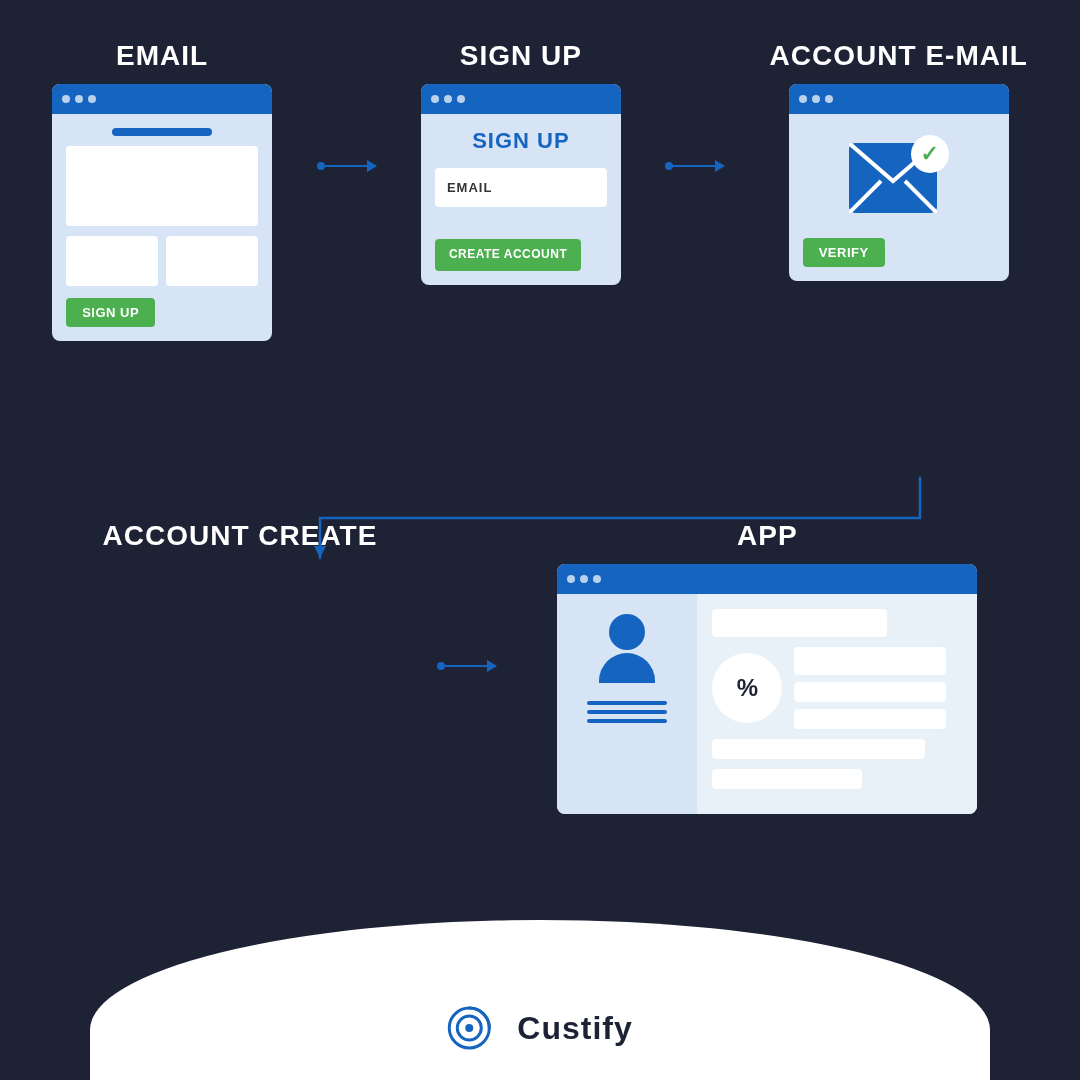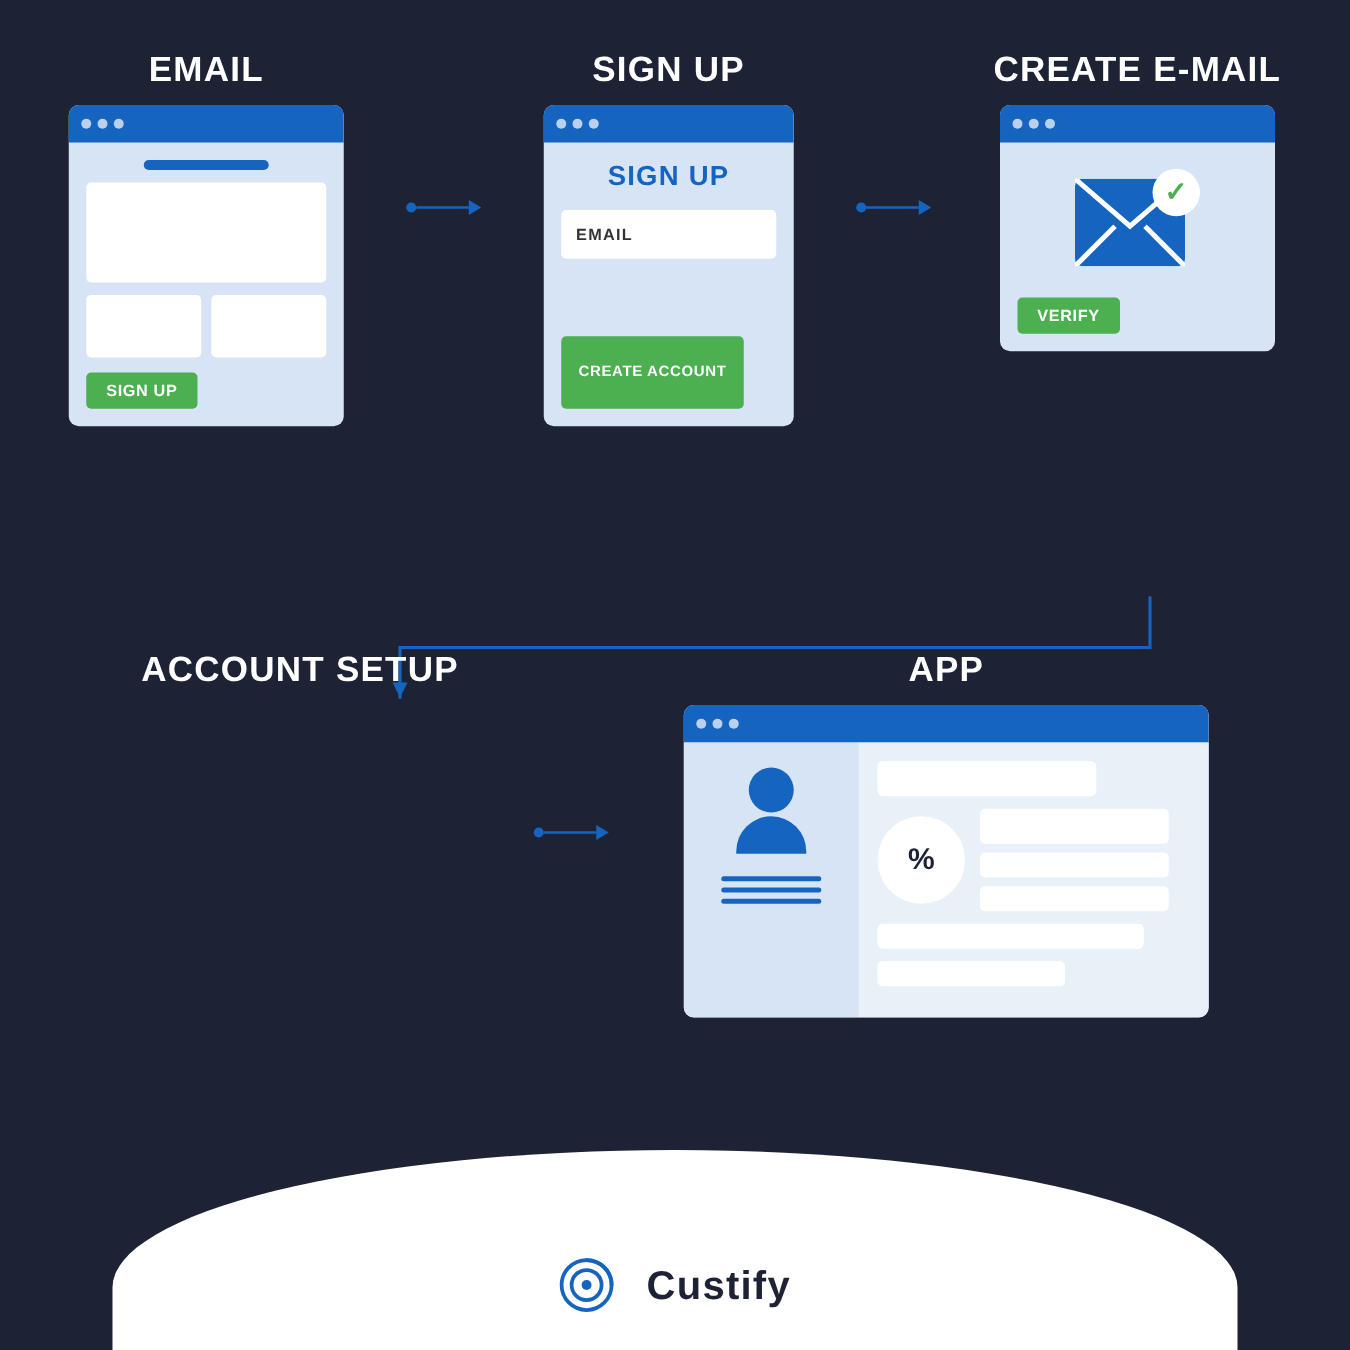--- a/index.html
+++ b/index.html
@@ -405,35 +405,35 @@
     <div class="browser signup-browser">
       <div class="browser-bar">
         <div class="browser-dot"></div>
         <div class="browser-dot"></div>
         <div class="browser-dot"></div>
       </div>
       <div class="browser-body">
         <div class="signup-title">SIGN UP</div>
         <div class="email-field">EMAIL</div>
         <br>
-        <div class="green-btn" style="font-size:12px; padding:21px 14px; line-height:1.3;margin-top:30px;">
+        <div class="green-btn" style="font-size:12px; padding:8px 14px; line-height:1.3;">
           <span>CREATE ACCOUNT</span>
         </div>
       </div>
     </div>
   </div>
 
   <div style="position:relative; display:flex; align-items:center; margin-top:120px; width:60px;">
     <div class="arrow-dot"></div>
     <div class="arrow-line" style="width:42px;"></div>
     <div class="arrow-head"></div>
   </div>
 
   <div class="flow-item">
-    <div class="section-label">CREATE E-MAIL</div>
+    <div class="section-label">ACCOUNT E-MAIL</div>
     <div class="browser verify-browser">
       <div class="browser-bar">
         <div class="browser-dot"></div>
         <div class="browser-dot"></div>
         <div class="browser-dot"></div>
       </div>
       <div class="browser-body">
         <div class="verify-icon-wrap">
 
           <div class="mail-icon-container">
@@ -458,21 +458,21 @@
 </div>
 
 <svg style="position:absolute; top:478px; left:760px; width:400px; height:100px; overflow:visible;">
   <path d="M 160 0 L 160 40 L -440 40 L -440 80" stroke="#1565c0" stroke-width="2.5" fill="none" stroke-linecap="round"></path>
   <polygon points="-440,80 -446,68 -434,68" fill="#1565c0"></polygon>
 </svg>
 
 <div class="bottom-row">
 
   <div class="flow-item">
-    <div class="section-label">ACCOUNT SETUP</div>
+    <div class="section-label">ACCOUNT CREATE</div>
   </div>
 
   <div style="position:relative; display:flex; align-items:center; margin-top:140px; width:60px;">
     <div class="arrow-dot"></div>
     <div class="arrow-line" style="width:42px;"></div>
     <div class="arrow-head"></div>
   </div>
 
   <div class="flow-item">
     <div class="section-label">APP</div>

